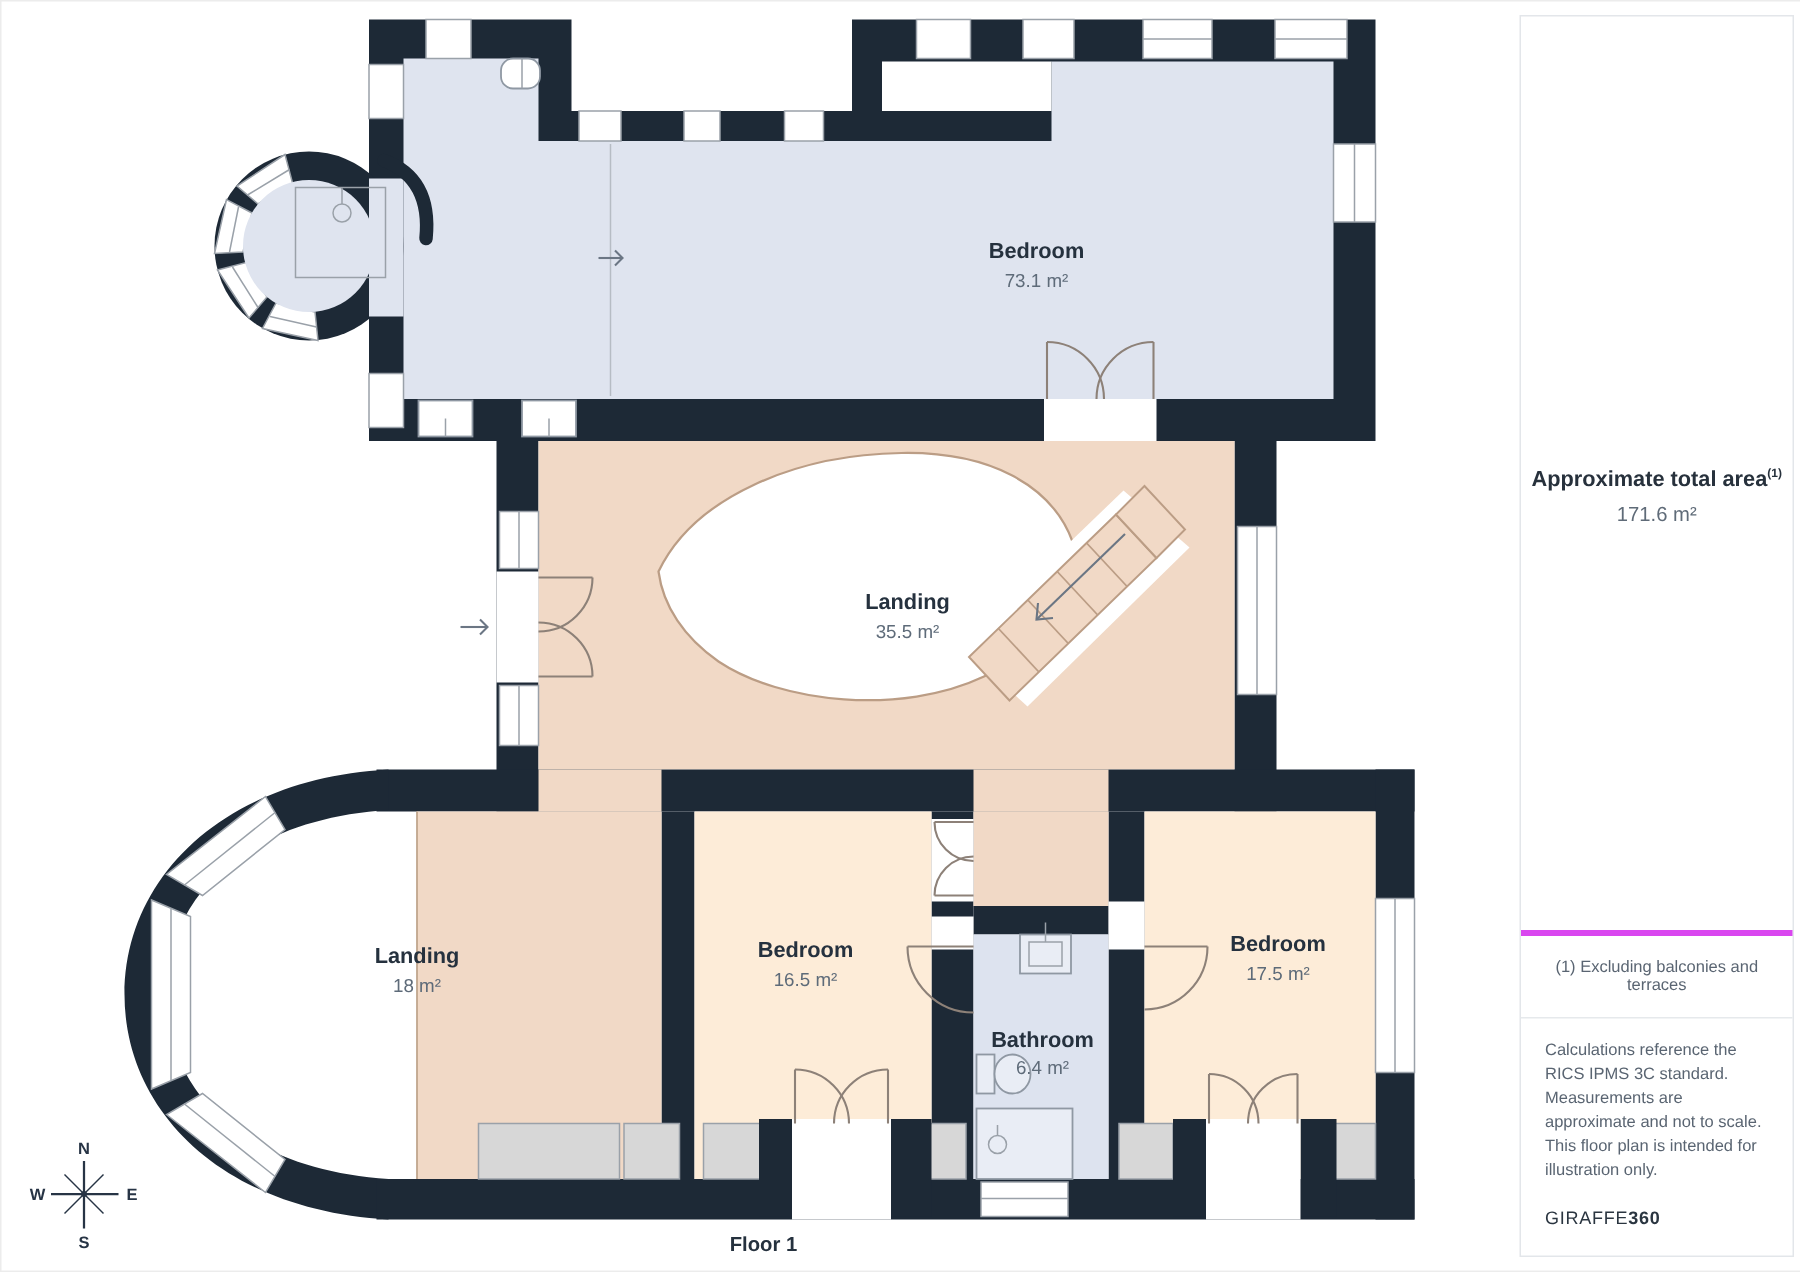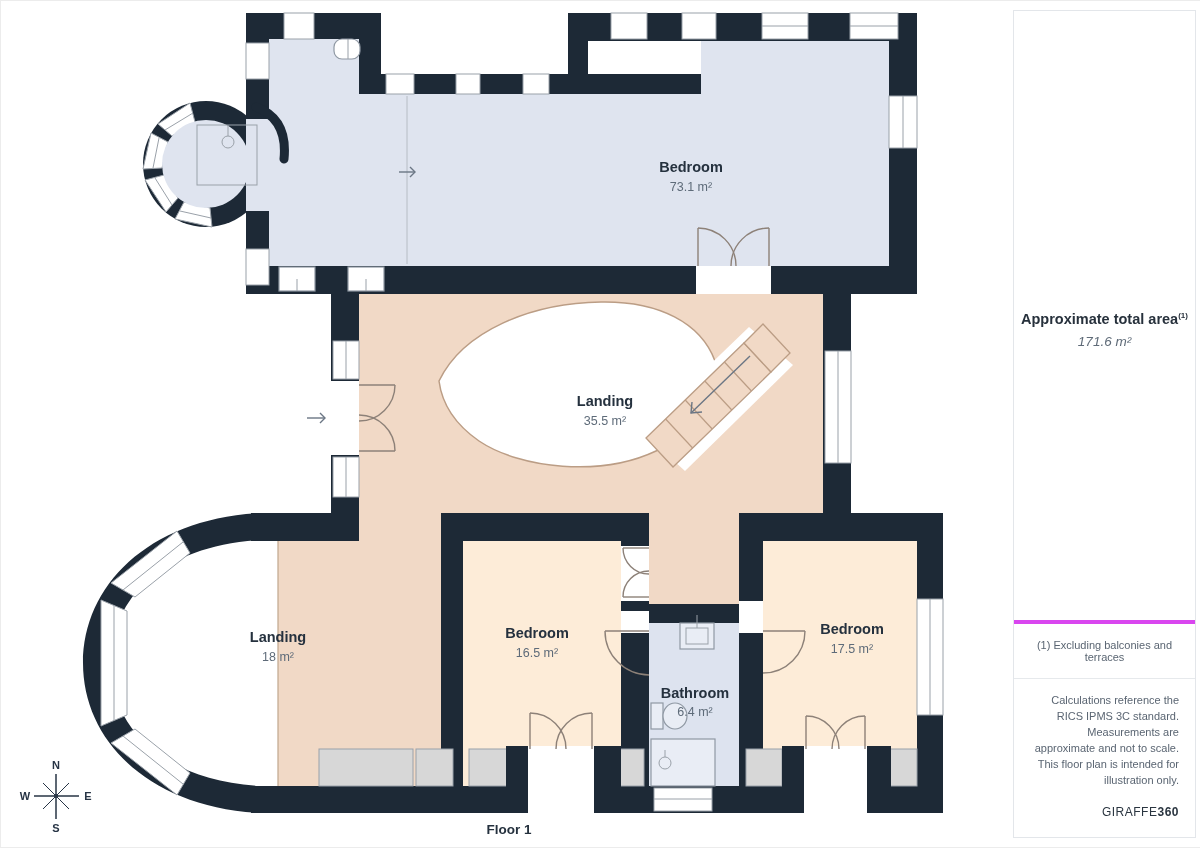--- a/index.html
+++ b/index.html
@@ -29,25 +29,25 @@
   .rname{font-weight:bold;font-size:14.5px;fill:var(--ink);text-anchor:middle;}
   .rarea{font-size:12.5px;fill:var(--ink2);text-anchor:middle;}
   .cletter{font-weight:bold;font-size:11px;fill:#273445;text-anchor:middle;}
   .floorlbl{font-weight:bold;font-size:13.5px;fill:var(--ink);text-anchor:middle;}
   
   .sidebar{position:absolute;left:1012px;top:9px;width:183px;height:828px;background:#fff;
     border:1px solid #e3e6ea;display:flex;flex-direction:column;box-sizing:border-box;}
   .sb-total{margin-top:300px;text-align:center;}
   .sb-title{font-size:14.5px;font-weight:bold;color:#27313c;}
   .sb-title sup{font-size:8px;}
-  .sb-value{font-size:13.5px;color:#5f6b78;margin-top:7px;font-style:italic;}
+  .sb-value{font-size:13.5px;color:#5f6b78;margin-top:7px;}
   .sb-spacer{flex:1;}
   .sb-footnote{border-top:4px solid #d946ef;padding:15px 12px;font-size:11px;color:#5a6572;text-align:center;}
   .sb-disclaimer{border-top:1px solid #e6e9ec;padding:14px 16px 16px;font-size:11px;color:#5a6572;
-    text-align:right;line-height:1.45;}
+    text-align:left;line-height:1.45;}
   .sb-brand{margin-top:15px;font-size:12px;color:#2a3540;letter-spacing:0.5px;}
   .sb-brand .b{font-weight:bold;}
 </style>
 </head>
 <body>
 
 <div class="page">
 
 <svg width="1010" height="848" viewBox="0 0 1010 848">
 

